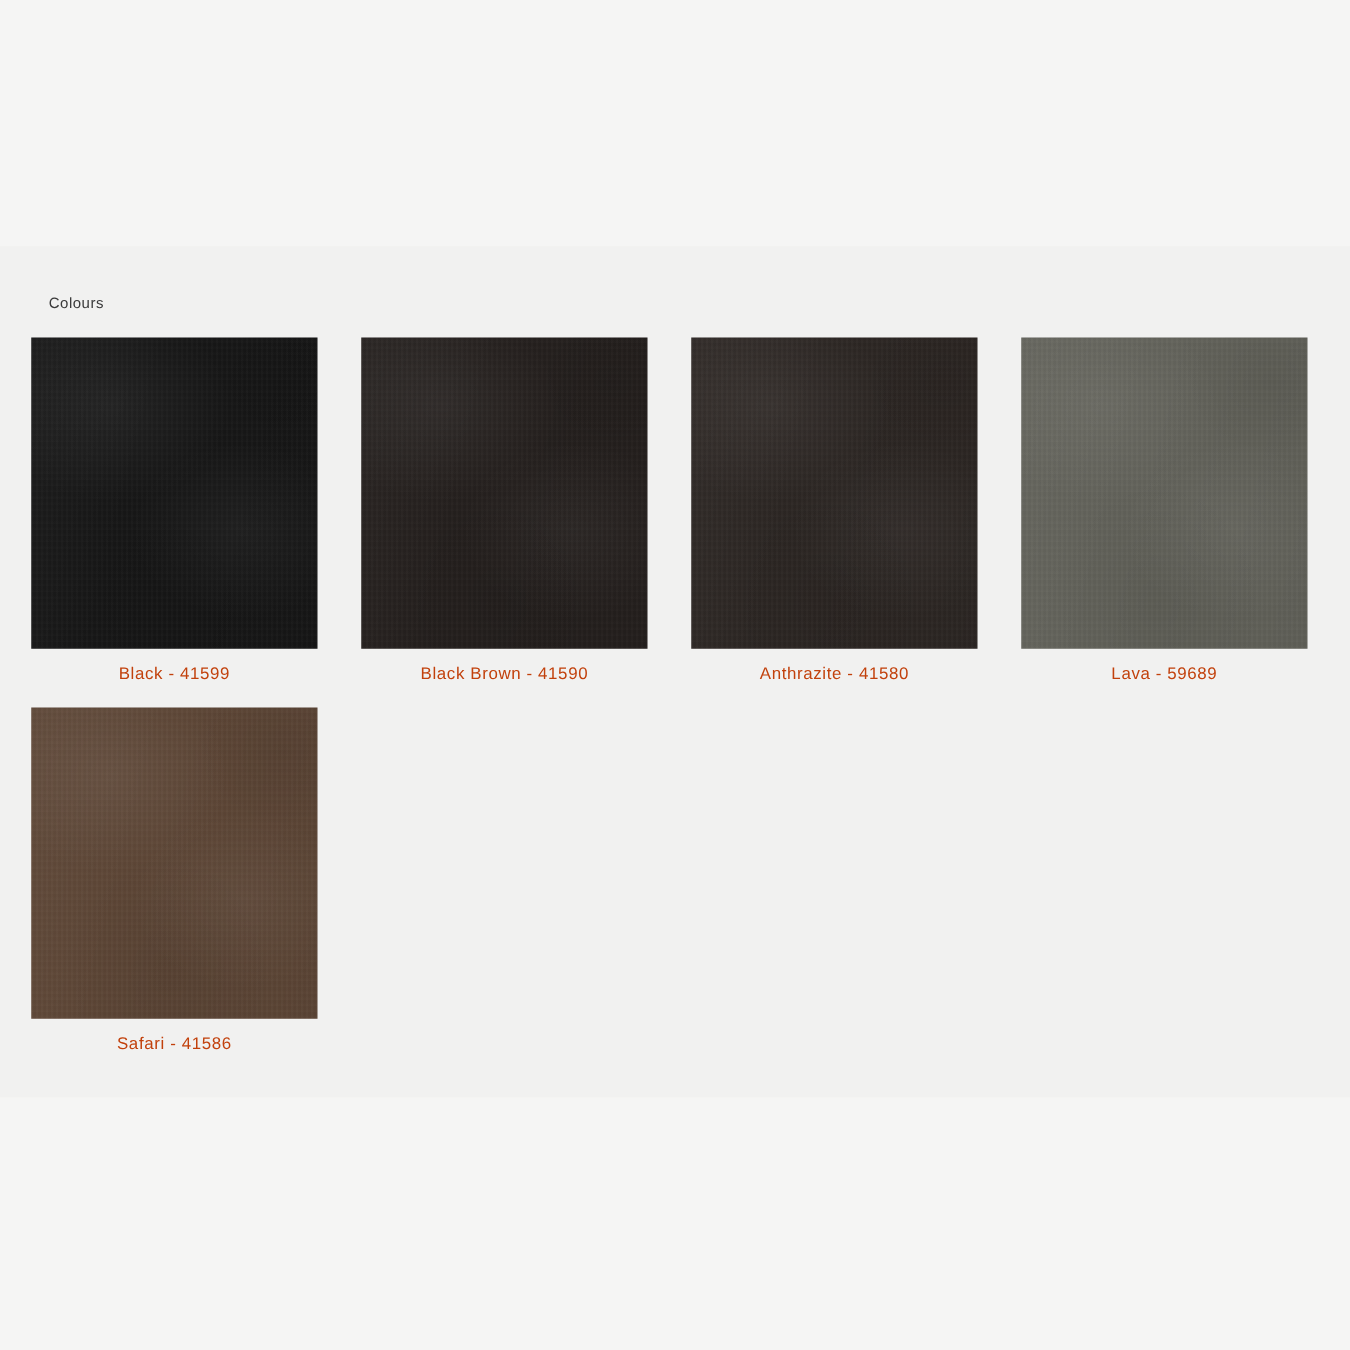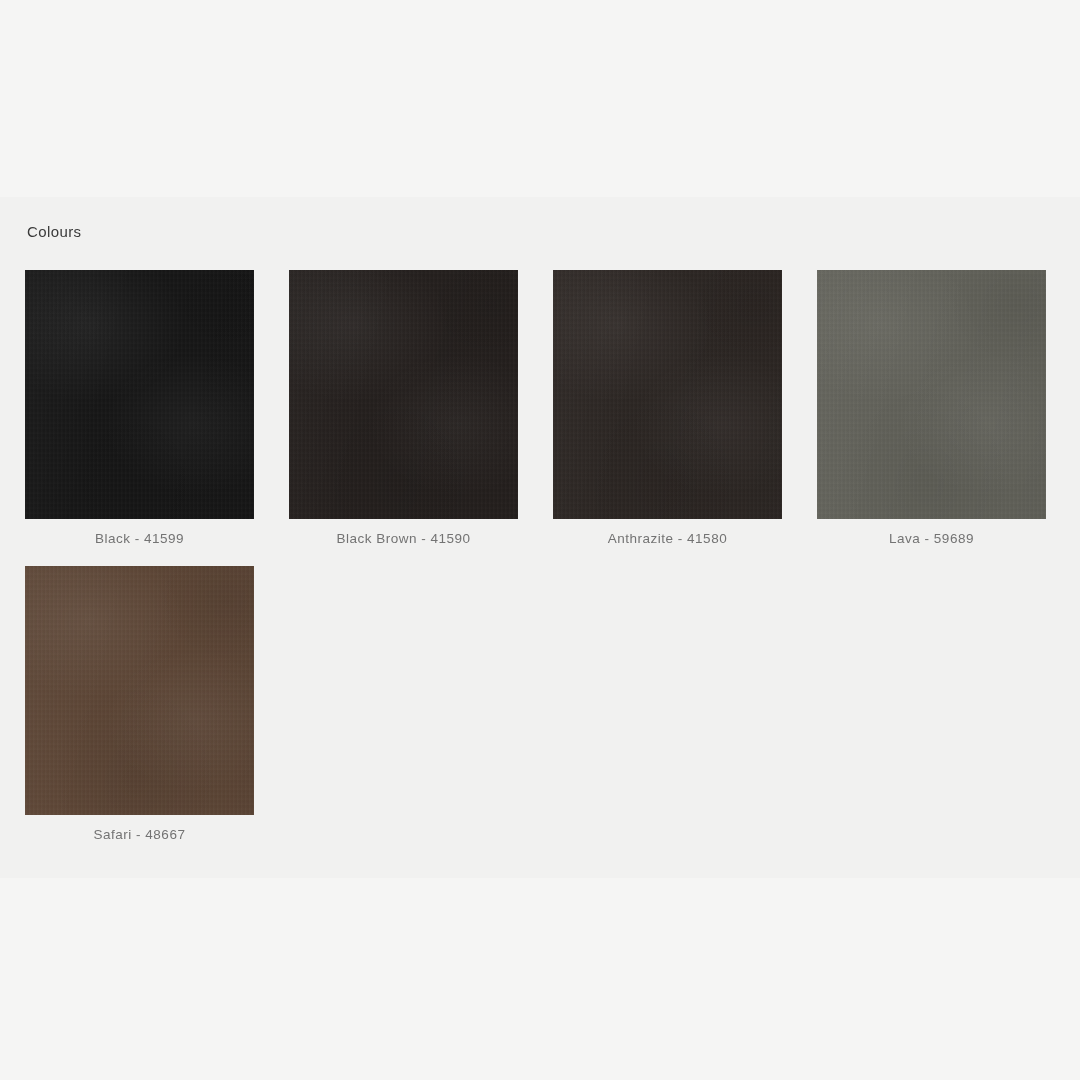--- a/index.html
+++ b/index.html
@@ -44,25 +44,25 @@
     top: 878px;
     width: 1080px;
     height: 202px;
     background: #f5f5f4;
   }
 
   .section-title {
     position: absolute;
     left: 25px;
     top: 24px;
-    font-size: 15px;
+    font-size: 12px;
     font-weight: 400;
     color: #3a3a3a;
     letter-spacing: 0.4px;
-    margin: 2px;
+    margin: 14px;
   }
 
   .swatch-grid {
     position: absolute;
     left: 25px;
     top: 73px;
     width: 1030px;
     display: grid;
     grid-template-columns: repeat(4, 229px);
     column-gap: 35px;
@@ -103,21 +103,21 @@
     background-image:
       repeating-linear-gradient(90deg, rgba(255,255,255,0.018) 0px, rgba(255,255,255,0.018) 1px, rgba(0,0,0,0.016) 2px, rgba(0,0,0,0.016) 4px),
       repeating-linear-gradient(0deg, rgba(255,255,255,0.012) 0px, rgba(255,255,255,0.012) 1px, rgba(0,0,0,0.012) 3px, rgba(0,0,0,0.012) 5px);
     pointer-events: none;
   }
 
   .swatch-label {
     margin-top: 12px;
     text-align: center;
     font-size: 13.5px;
-    color: #737373;
+    color: #c2410c;
     letter-spacing: 0.5px;
     font-weight: 400;
   }
 </style>
 </head>
 <body>
 
 <div class="band-top"></div>
 
 <section class="colours-section">
@@ -144,19 +144,19 @@
 
     <div class="swatch-cell">
       <div class="swatch-chip" style="background-color: rgb(98, 98, 90);"></div>
       <div class="swatch-label">Lava - 59689</div>
     </div>
 
 
 
     <div class="swatch-cell">
       <div class="swatch-chip" style="background-color: rgb(93, 70, 54);"></div>
-      <div class="swatch-label">Safari - 48667</div>
+      <div class="swatch-label">Safari - 41586</div>
     </div>
 
   </div>
 </section>
 
 <div class="band-bottom"></div>
 
 </body></html>

